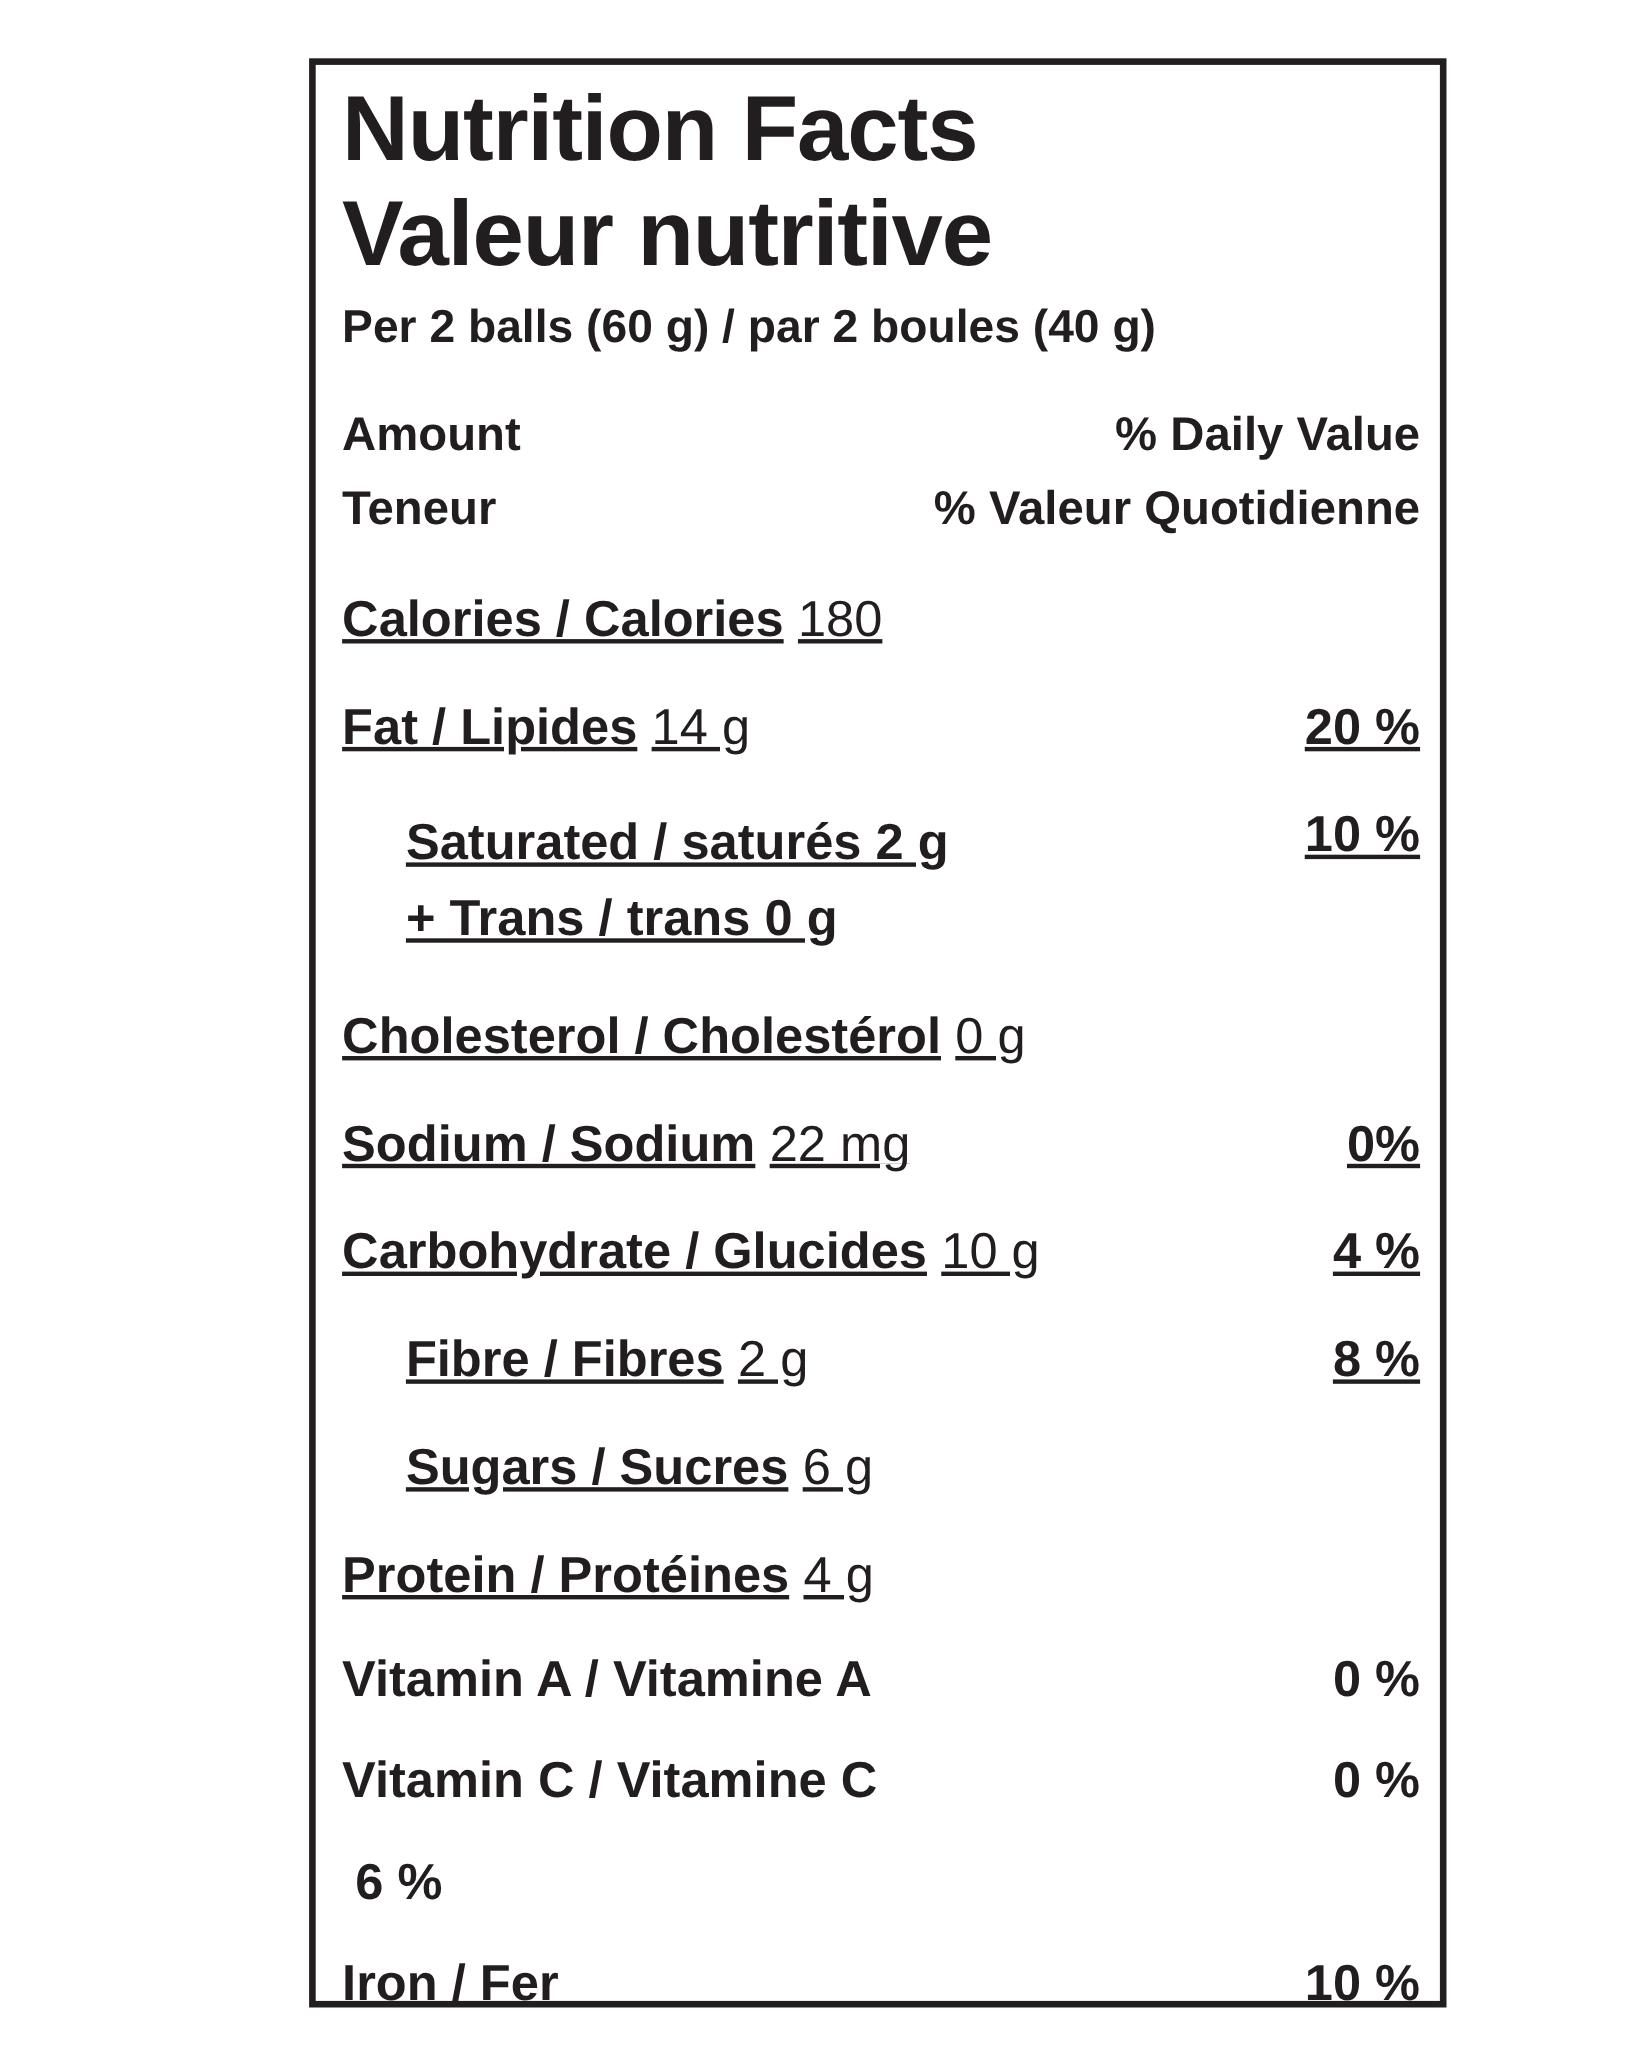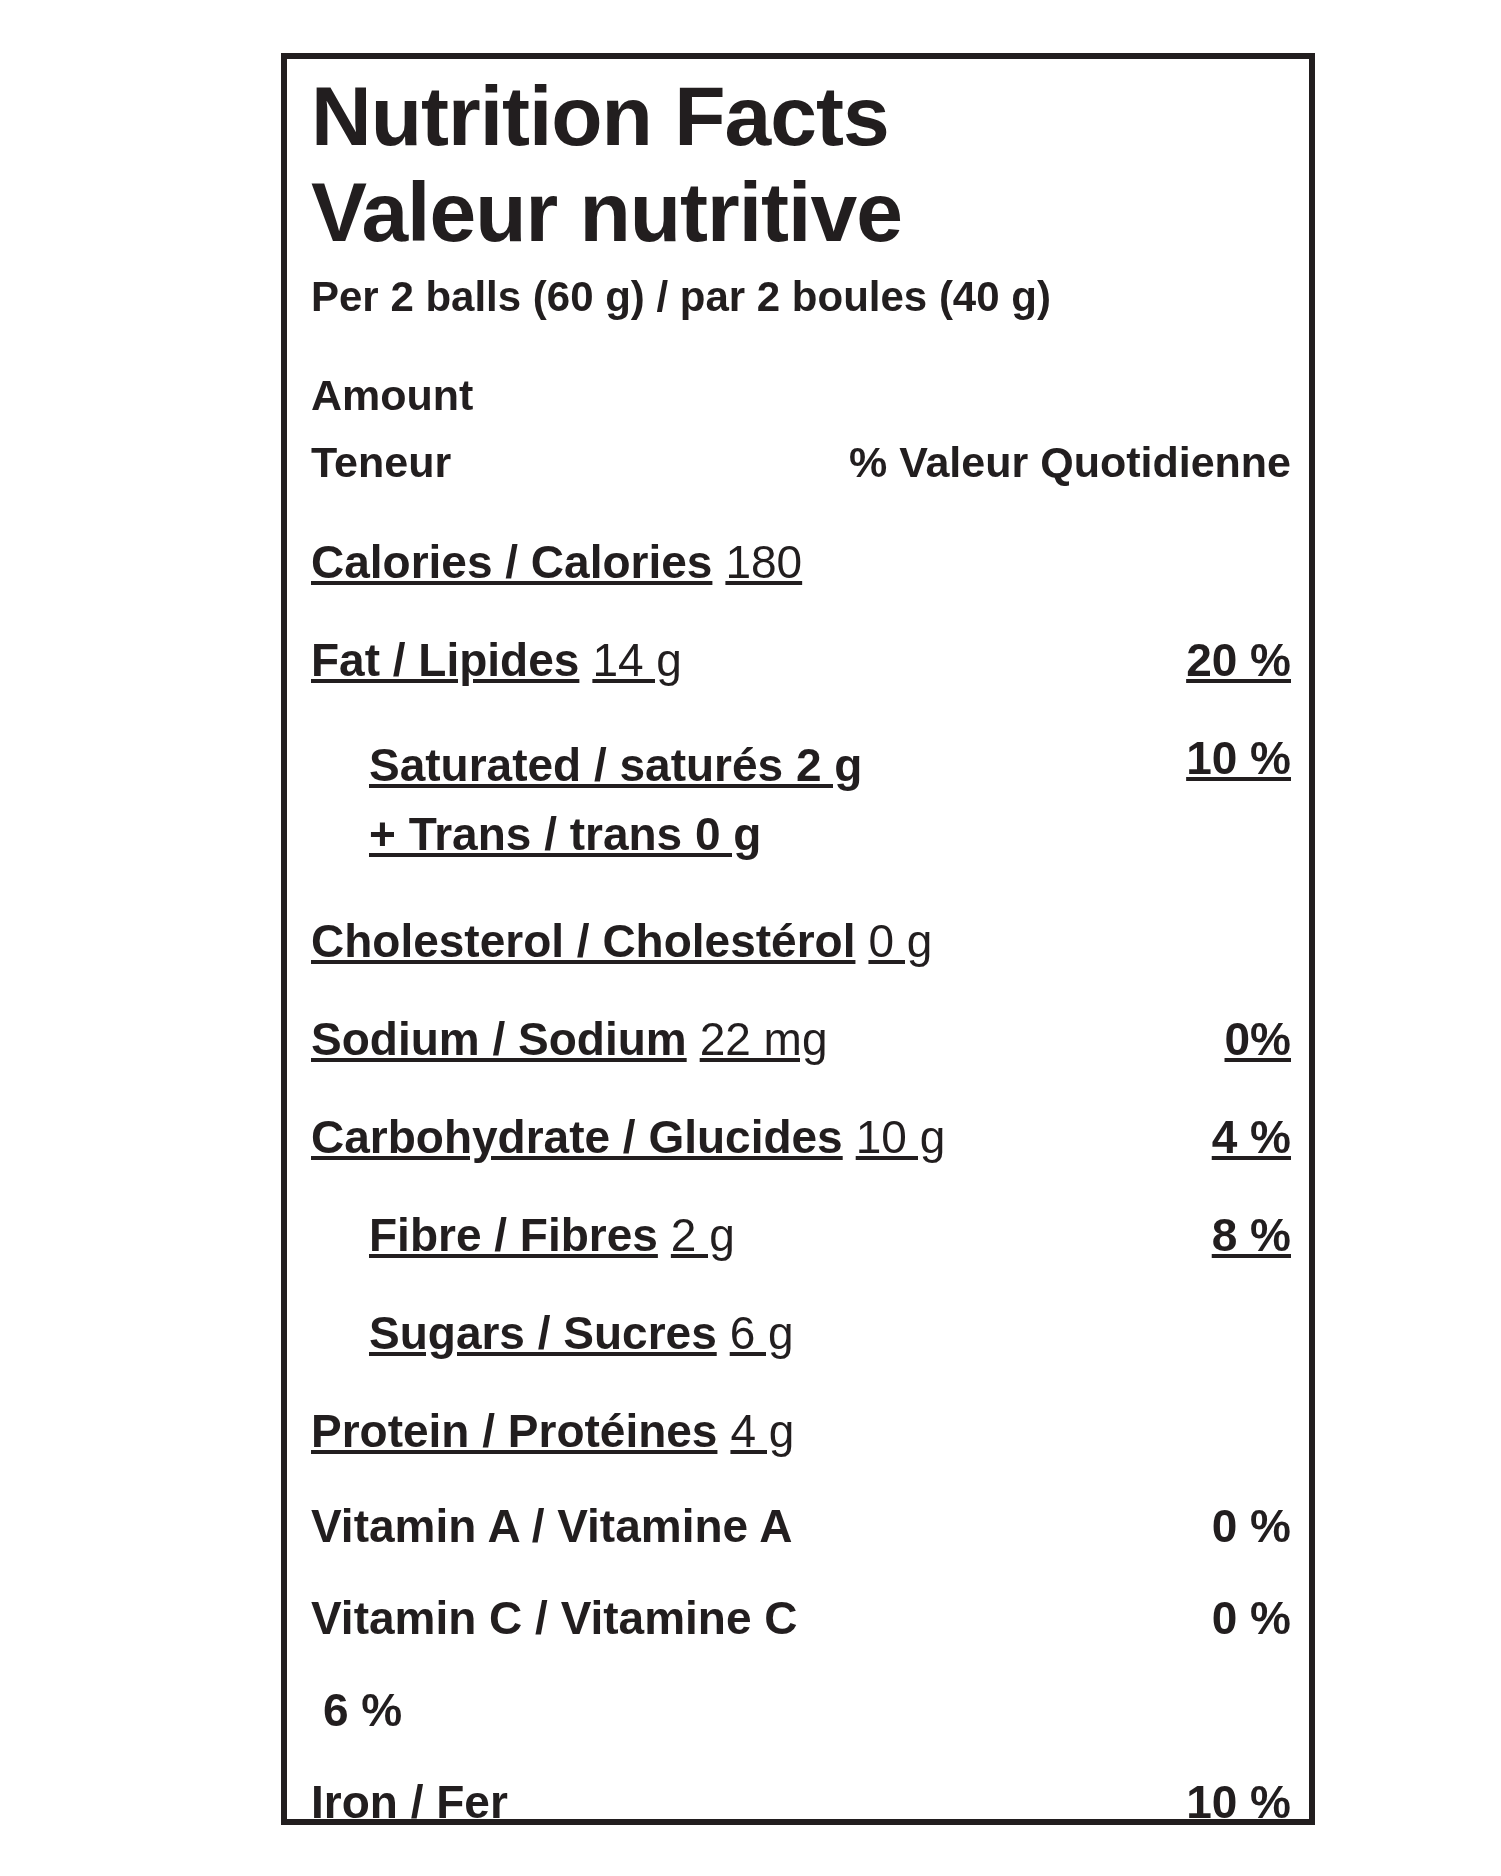--- a/index.html
+++ b/index.html
@@ -64,20 +64,21 @@
 <div class="label-box">
 
   <div class="title">Nutrition Facts</div>
   <div class="title">Valeur nutritive</div>
   <div class="serving">Per 2 balls (60 g) / par 2 boules (40 g)</div>
 
   <div class="rule rule-xthick"></div>
 
   <div class="row hdr-row first">
     <span>Amount</span>
+    <span>% Daily Value</span>
   </div>
   <div class="row hdr-row second">
     <span>Teneur</span>
     <span>% Valeur Quotidienne</span>
   </div>
 
   <div class="rule rule-thick2"></div>
 
   <div class="row nut-row">
     <span><span class="lbl">Calories / Calories</span><span class="val">180</span></span>

